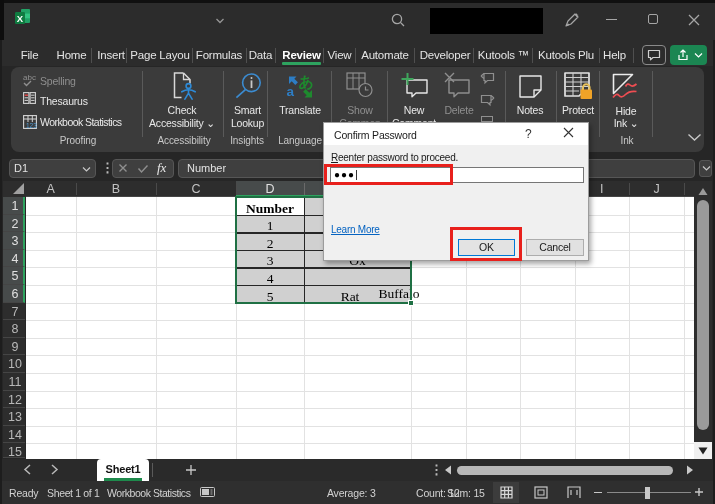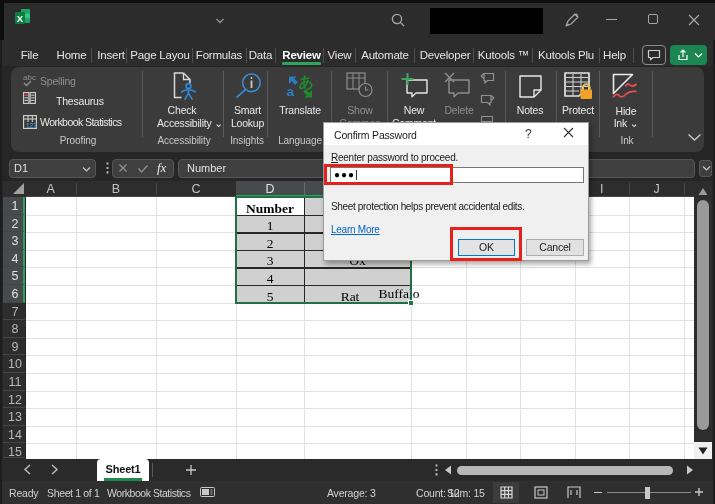--- a/index.html
+++ b/index.html
@@ -125,41 +125,41 @@
   <svg class="abs" style="left:22.5px;top:92px;" width="13" height="12" viewBox="0 0 13 12">
     <rect x="0.6" y="0.6" width="5.3" height="10.8" stroke="#d4d4d4" stroke-width="1.1" fill="none"></rect>
     <rect x="7.1" y="0.6" width="5.3" height="10.8" stroke="#d4d4d4" stroke-width="1.1" fill="none"></rect>
     <line x1="1.6" y1="3.2" x2="5" y2="3.2" stroke="#e04848" stroke-width="1.5"></line>
     <line x1="8.1" y1="3.2" x2="11.5" y2="3.2" stroke="#d4d4d4" stroke-width="1"></line>
     <line x1="1.6" y1="5.8" x2="5" y2="5.8" stroke="#d4d4d4" stroke-width="1"></line>
     <line x1="8.1" y1="5.8" x2="11.5" y2="5.8" stroke="#d4d4d4" stroke-width="1"></line>
     <line x1="1.6" y1="8.4" x2="5" y2="8.4" stroke="#d4d4d4" stroke-width="1"></line>
     <line x1="8.1" y1="8.4" x2="11.5" y2="8.4" stroke="#d4d4d4" stroke-width="1"></line>
   </svg>
-  <div class="btxt" style="transform:none;left:40px;top:95px;margin-left:16px;">Thesaurus</div>
+  <div class="btxt" style="transform:none;left:40px;top:95px;">Thesaurus</div>
   <svg class="abs" style="left:23px;top:115px;" width="14" height="14" viewBox="0 0 14 14">
     <rect x="0.6" y="0.6" width="12.8" height="12.8" stroke="#d8d8d8" stroke-width="1.1" fill="none"></rect>
     <line x1="0.6" y1="4" x2="13.4" y2="4" stroke="#d8d8d8" stroke-width="1"></line>
     <line x1="5" y1="0.6" x2="5" y2="7" stroke="#d8d8d8" stroke-width="1"></line>
     <line x1="9.3" y1="0.6" x2="9.3" y2="7" stroke="#d8d8d8" stroke-width="1"></line>
     <text x="3" y="13" font-size="6.5" fill="#4e9bd4" font-family="Liberation Sans">123</text>
   </svg>
   <div class="btxt" style="transform:none;left:40px;top:116px;letter-spacing:-0.55px;">Workbook Statistics</div>
   <div class="glabel" style="left:78px;">Proofing</div>
 
   <svg class="abs" style="left:172px;top:71px;" width="26" height="30" viewBox="0 0 26 30">
     <path d="M11.5 2 H2.5 V26.5 H9.5" stroke="#d8d8d8" stroke-width="1.5" fill="none"></path>
     <path d="M11.5 2 L18 8.5 V12.5" stroke="#d8d8d8" stroke-width="1.5" fill="none"></path>
     <path d="M11.5 2 V8.5 H18" stroke="#d8d8d8" stroke-width="1.3" fill="none"></path>
     <circle cx="16.5" cy="15" r="2.4" stroke="#2e8ad6" stroke-width="1.6" fill="none"></circle>
     <path d="M9.8 20.8 q6.7 -4.2 13.4 0" stroke="#2e8ad6" stroke-width="1.6" fill="none" stroke-linecap="round"></path>
     <path d="M16.5 17.8 v4.4 M16.5 22.2 l-3.6 6 M16.5 22.2 l3.6 6" stroke="#2e8ad6" stroke-width="1.6" fill="none" stroke-linecap="round"></path>
   </svg>
   <div class="btxt" style="left:182px;top:104px;">Check</div>
-  <div class="btxt" style="left:182px;top:116.5px;margin-left:8px;">Accessibility ⌄</div>
+  <div class="btxt" style="left:182px;top:116.5px;">Accessibility ⌄</div>
   <div class="glabel" style="left:184px;">Accessibility</div>
 
   <svg class="abs" style="left:235px;top:70px;" width="28" height="29" viewBox="0 0 28 29">
     <circle cx="16.4" cy="12.8" r="8.8" stroke="#3b8bd0" stroke-width="1.6" fill="none"></circle>
     <line x1="10.4" y1="19.6" x2="1.4" y2="27.6" stroke="#3b8bd0" stroke-width="1.8"></line>
     <circle cx="16.5" cy="7.9" r="1" fill="#c8c8c8"></circle>
     <path d="M16.5 10.4 v7.6" stroke="#c8c8c8" stroke-width="1.8"></path>
   </svg>
   <div class="btxt" style="left:247.5px;top:104px;">Smart</div>
   <div class="btxt" style="left:247.5px;top:116.5px;">Lookup</div>
@@ -452,21 +452,20 @@
   <div class="abs" style="left:323px;top:122px;width:266px;height:139px;background:#f0f0f0;border:1px solid #9c9c9c;box-shadow:2px 3px 5px rgba(0,0,0,0.35);z-index:50;"></div>
   <div class="abs" style="left:324px;top:123px;width:264px;height:22px;background:#fff;z-index:51;"></div>
   <div class="abs" style="left:334px;top:128.5px;color:#1a1a1a;font-size:10.5px;letter-spacing:-0.2px;z-index:52;">Confirm Password</div>
   <div class="abs" style="left:525px;top:127px;color:#333;font-size:12px;z-index:52;">?</div>
   <svg class="abs" style="left:563px;top:127px;z-index:52;" width="11" height="11" viewBox="0 0 11 11">
     <path d="M1 1 L10 10 M10 1 L1 10" stroke="#333" stroke-width="1.1"></path>
   </svg>
   <div class="abs" style="left:331px;top:151.5px;color:#1a1a1a;font-size:10px;letter-spacing:-0.25px;z-index:52;"><span style="text-decoration:underline;">R</span>eenter password to proceed.</div>
   <div class="abs" style="left:330px;top:167px;width:254px;height:16px;background:#fff;border:1px solid #767676;z-index:52;"></div>
   <div class="abs" style="left:334px;top:169px;color:#000;font-size:10px;letter-spacing:1px;z-index:53;">●●●<span style="font-weight:100;letter-spacing:0;">|</span></div>
-  <div class="abs" style="left:331px;top:200.5px;color:#1a1a1a;font-size:10px;letter-spacing:-0.35px;z-index:52;">Sheet protection helps prevent accidental edits.</div>
   <div class="abs" style="left:331px;top:224px;color:#0563c1;font-size:10px;letter-spacing:-0.25px;text-decoration:underline;z-index:52;">Learn More</div>
   <div class="abs" style="left:458px;top:239px;width:57px;height:17px;background:#e3e3e3;border:1.5px solid #0078d7;z-index:52;text-align:center;font-size:10.5px;color:#1a1a1a;line-height:15px;">OK</div>
   <div class="abs" style="left:526px;top:239px;width:58px;height:17px;background:#e1e1e1;border:1px solid #adadad;z-index:52;text-align:center;font-size:10.5px;color:#1a1a1a;line-height:15px;letter-spacing:-0.2px;">Cancel</div>
 
   <div class="abs" style="left:324px;top:163.5px;width:129px;height:21px;border:3px solid #e8201c;z-index:60;"></div>
   <div class="abs" style="left:450px;top:227px;width:72px;height:34px;border:3px solid #e8201c;z-index:60;"></div>
 
 </div>
 
 </body></html>

